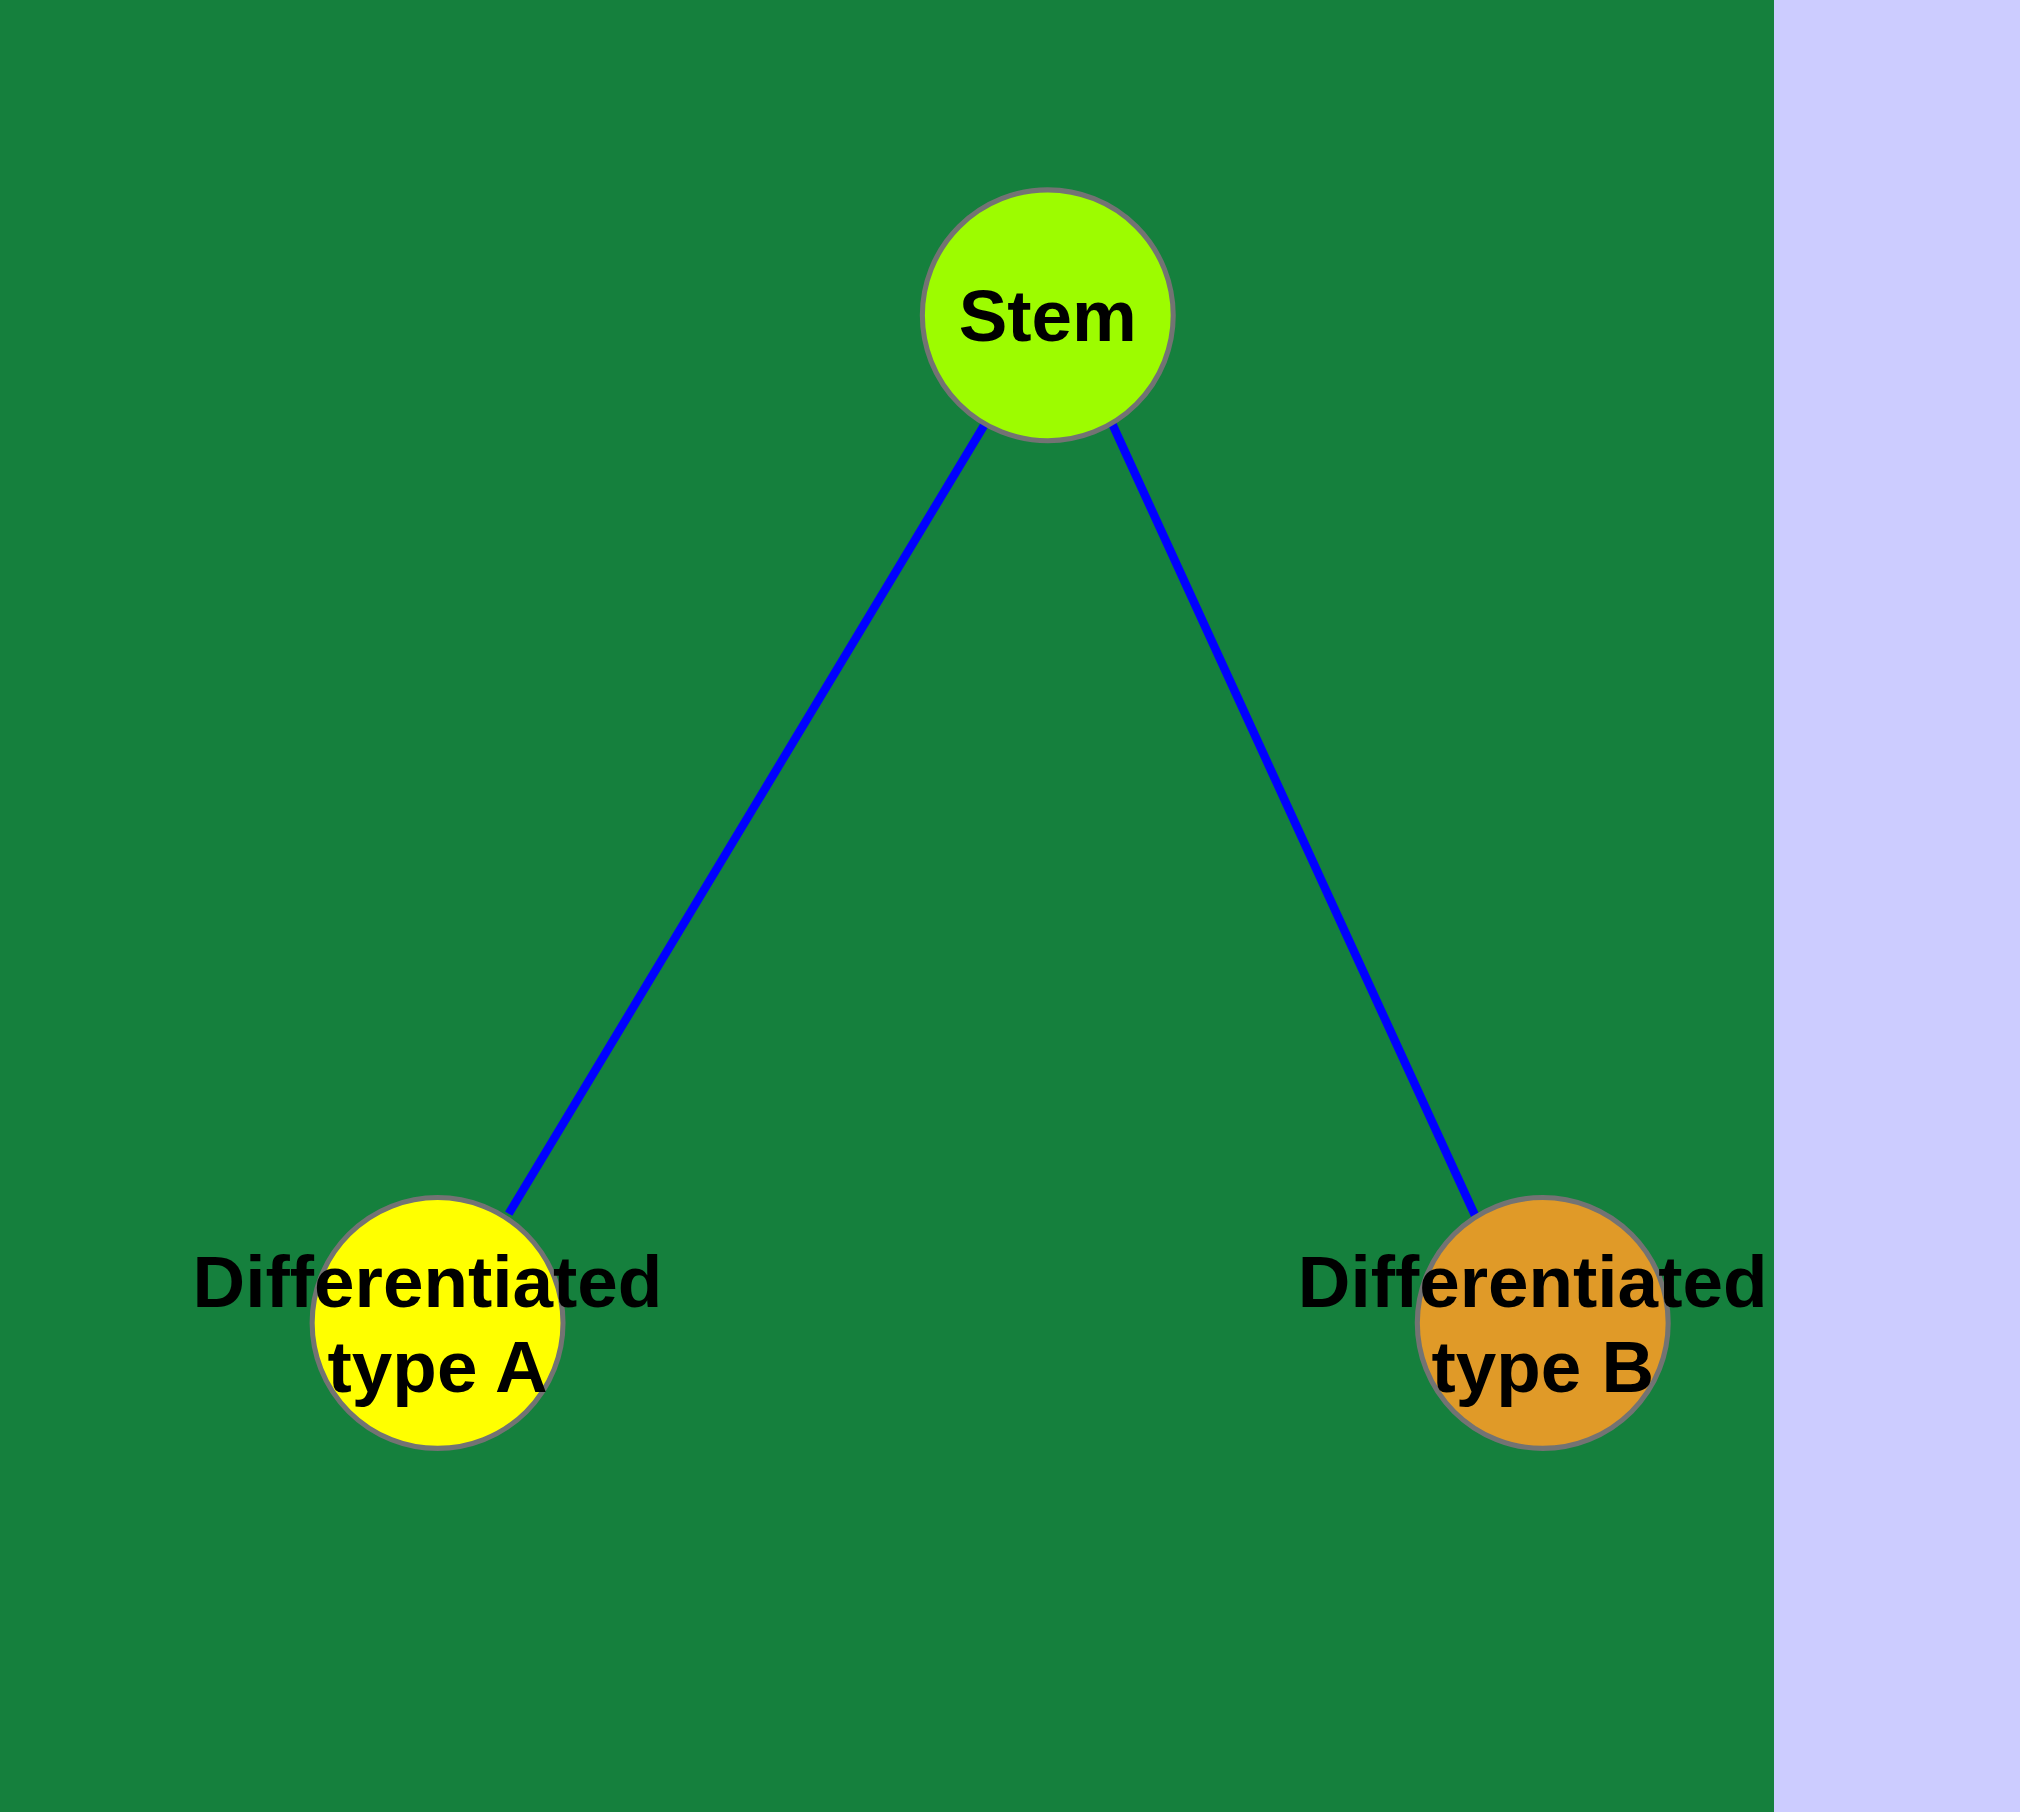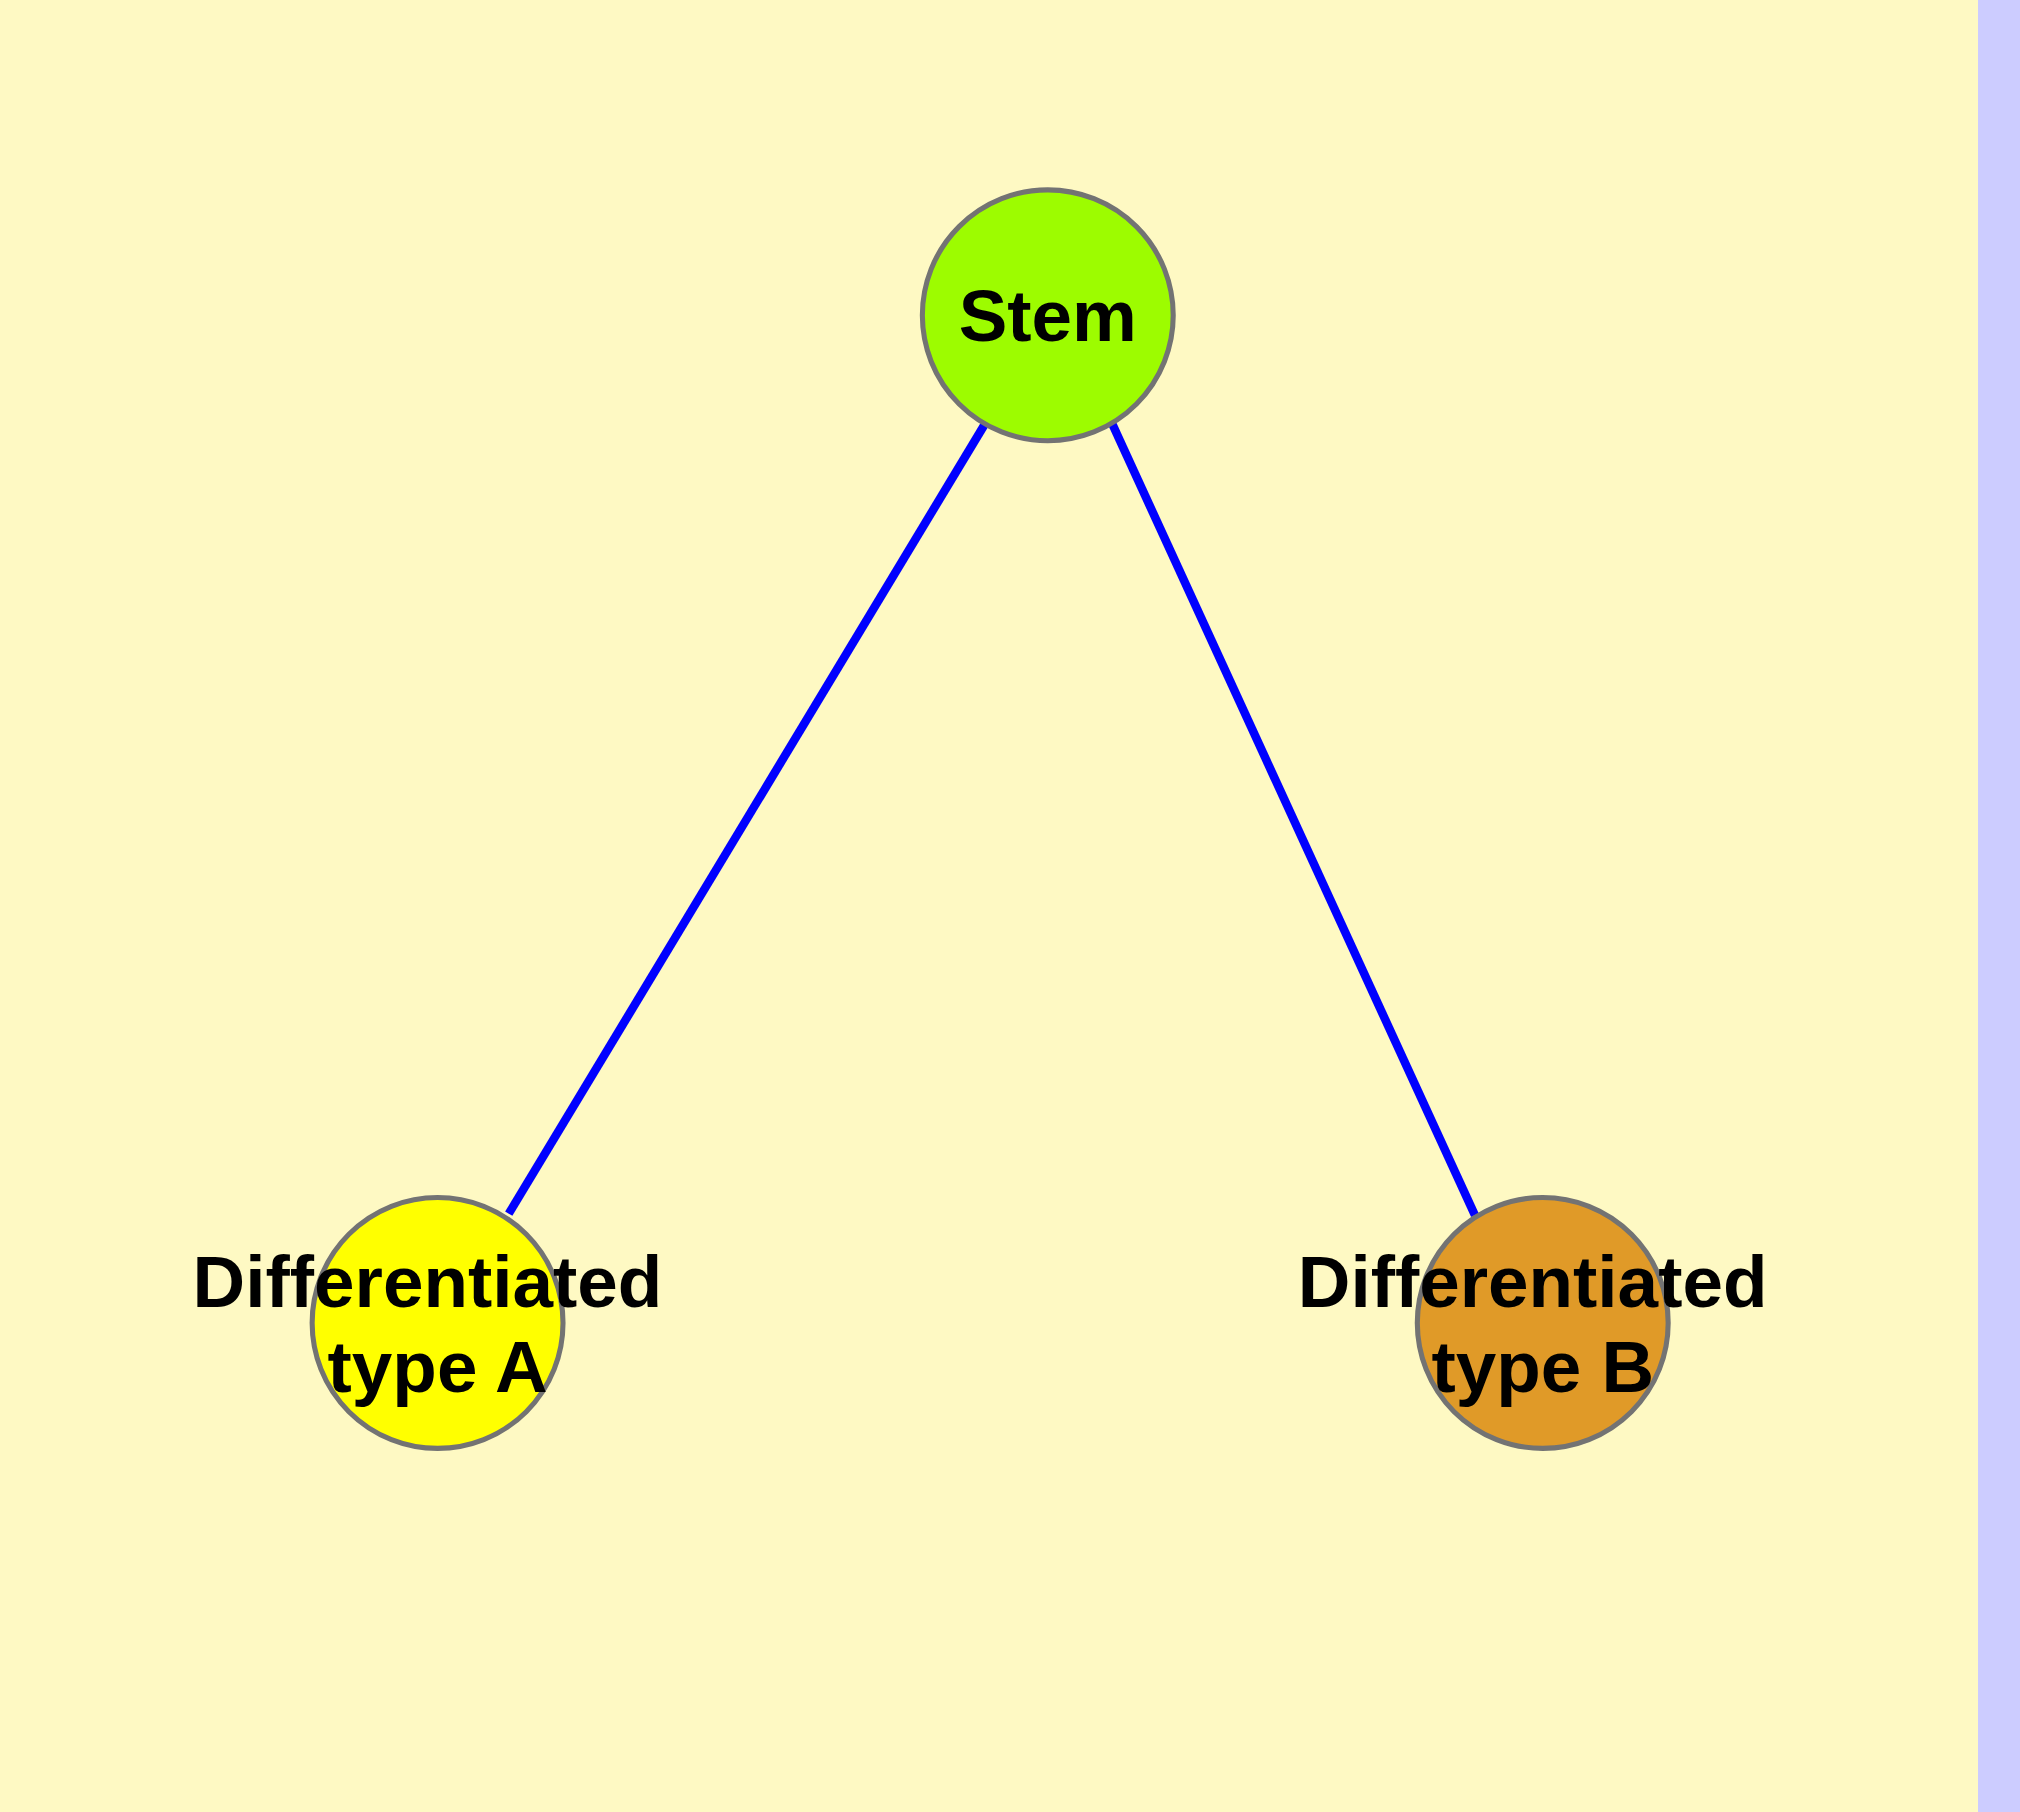--- a/index.html
+++ b/index.html
@@ -44,21 +44,21 @@
   .node-label.single {
     font-size: 86px;
   }
   .node-label.multi {
     font-size: 86px;
   }
 </style>
 </head>
 <body>
 
-<div id="canvas" style="width: 1978px; height: 1812px; background: #fef9c3;">
+<div id="canvas" style="width: 1774px; height: 1812px; background: #15803d;">
   <svg id="graph-svg" viewBox="0 0 2384 2138" xmlns="http://www.w3.org/2000/svg" style="width: 2021px; height: 1812px;">
 
     <g>
       <line class="edge-line" x1="1162" y1="500" x2="600" y2="1432"></line>
       <line class="edge-line" style="display:none"></line>
       <line class="edge-line" x1="1312" y1="500" x2="1740" y2="1434"></line>
     </g>
 
     <g>
 

